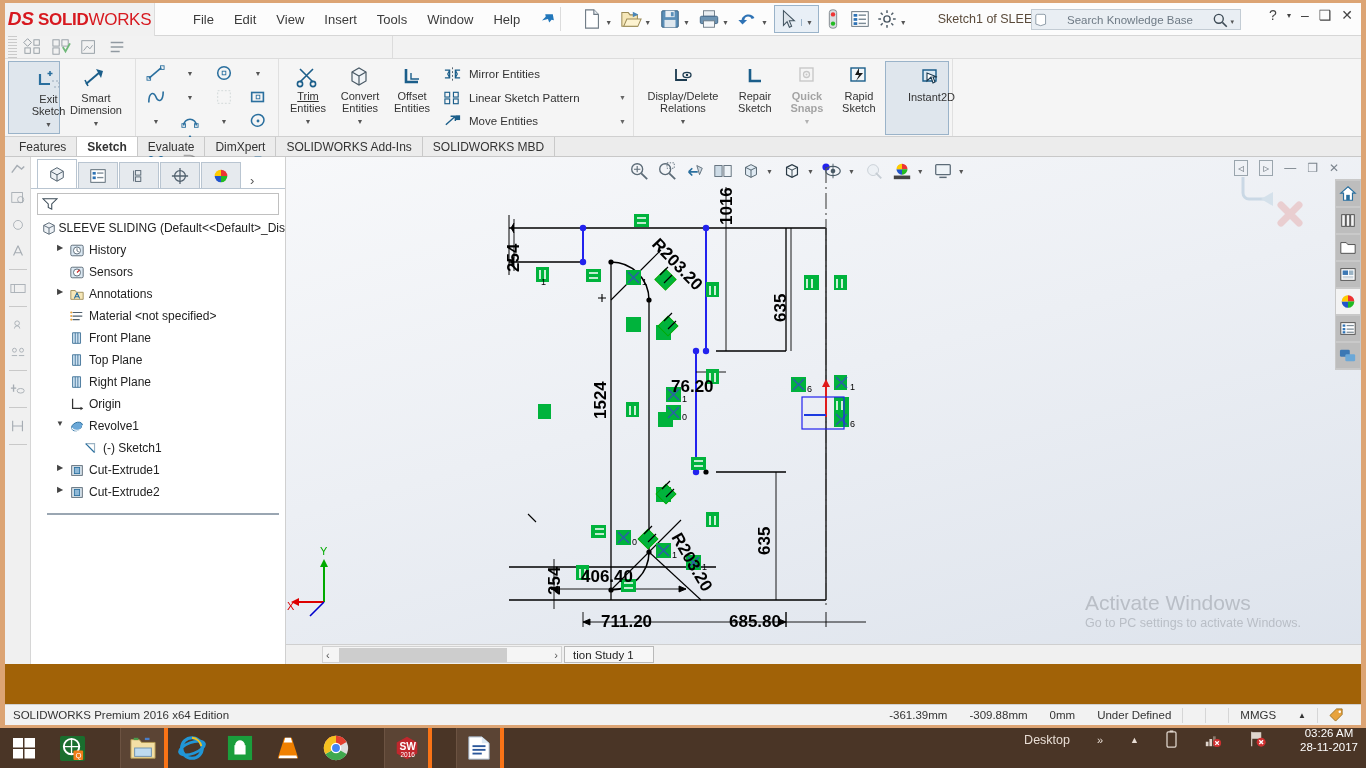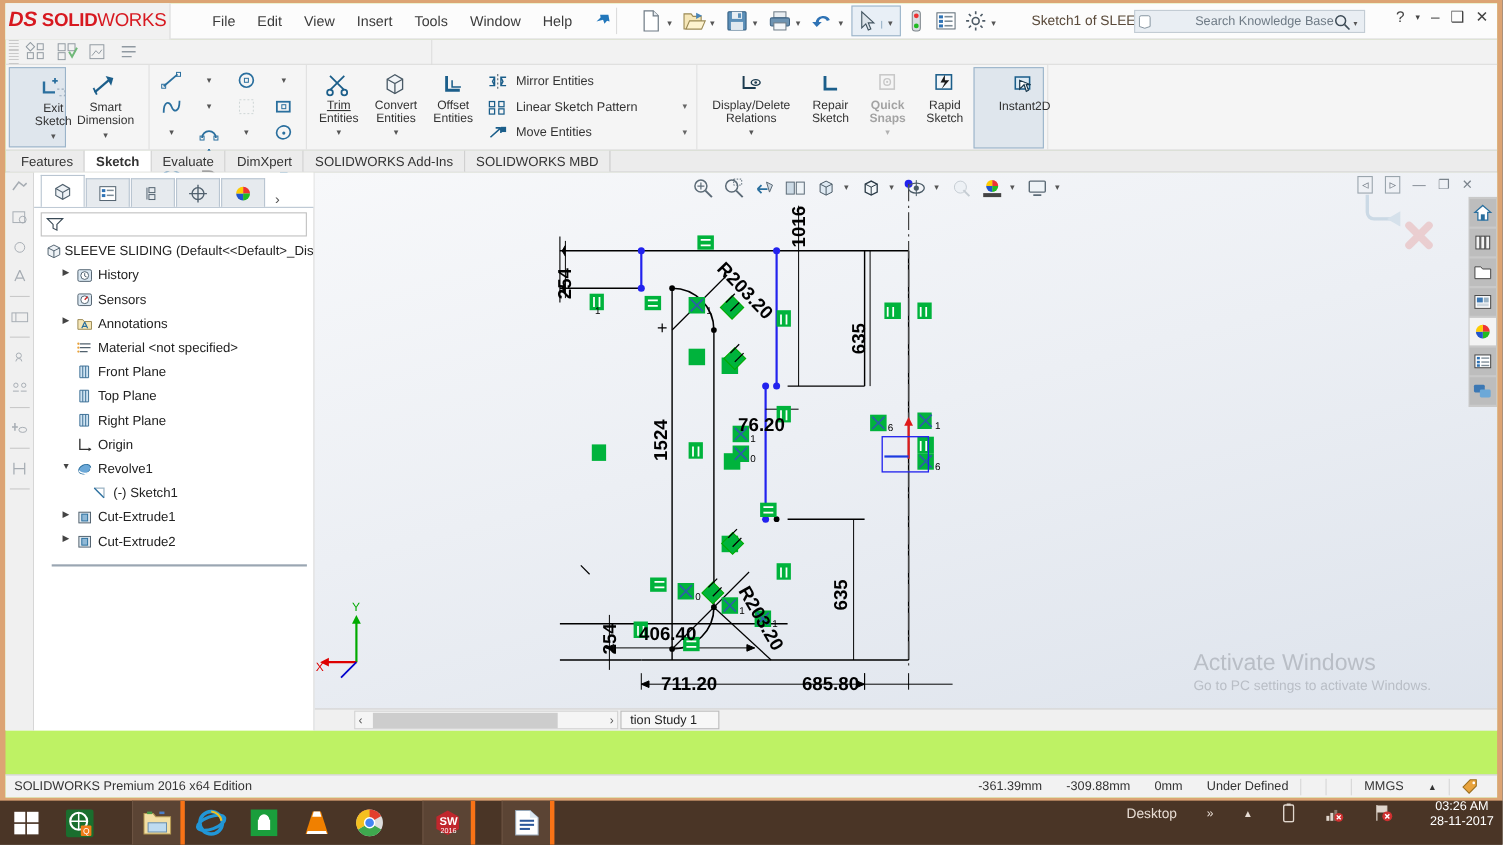--- a/index.html
+++ b/index.html
@@ -13,21 +13,21 @@
   #app { position:relative; width:1366px; height:768px; }
 
   
   .win-frame{
     position:absolute; left:0; top:0; width:1366px; height:728px;
     background:#dca474;
     padding:3px 5px 3px 5px;
   }
   .win-inner{
     position:relative; width:100%; height:100%;
-    background:#bef264;
+    background:#a16207;
   }
 
   
   .titlebar{
     position:relative; height:33px; width:100%;
     background:#fcfcfc;
     border-bottom:1px solid #d6d6d6;
     display:flex; align-items:center;
   }
   .logo-box{
@@ -49,21 +49,21 @@
   .qicon{ width:22px; height:22px; display:block; }
 
   .doctitle{ margin-left:26px; font-size:12.5px; color:#5a4a3a; white-space:nowrap;}
 
   .searchbox{
     position:absolute; right:120px; top:6px;
     width:210px; height:21px; background:#e9eef3;
     border:1px solid #c3ccd4; display:flex; align-items:center;
     padding:0 3px; font-size:11.5px; color:#7a7a7a;
   }
-  .searchbox .sb-txt{ flex:1; margin-left:19px; color:#6e7a85;text-align:right;}
+  .searchbox .sb-txt{ flex:1; margin-left:19px; color:#6e7a85;}
   .winbtns{ position:absolute; right:8px; top:4px; display:flex; align-items:center; gap:10px;}
   .winbtns span{ font-size:14px; color:#444; cursor:default;}
 
   
   .qrow{
     height:23px; width:100%; background:#f2f2f2;
     border-bottom:1px solid #dcdcdc; display:flex; align-items:center;
   }
   .dots{ width:9px; height:23px; background:
     repeating-linear-gradient(to bottom,#b9b9b9 0 1px, transparent 1px 3px);

